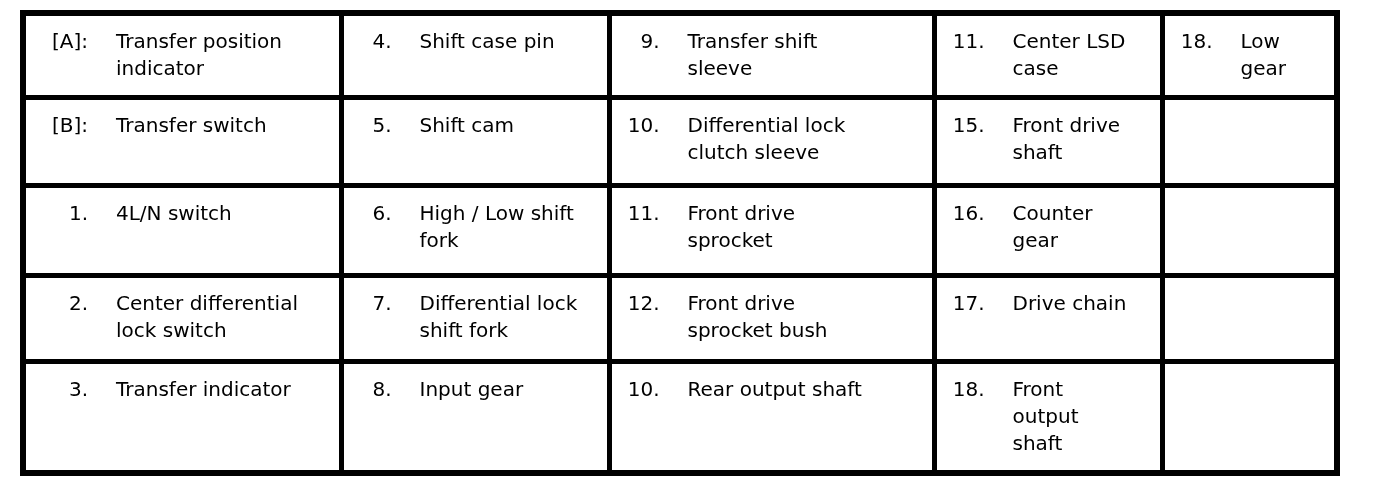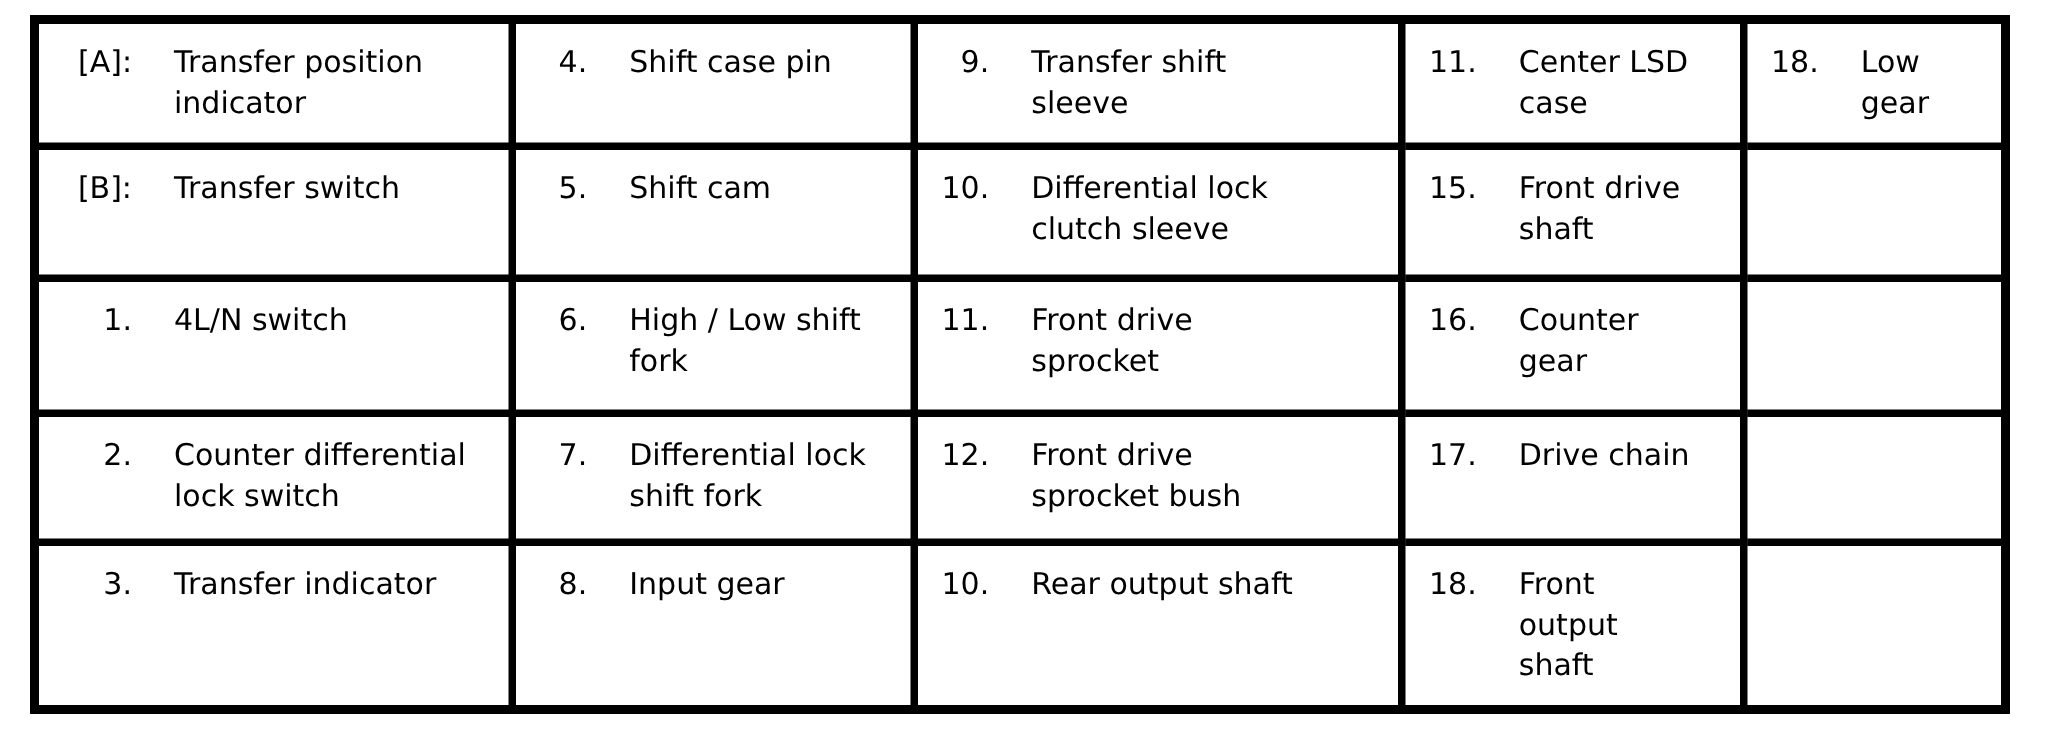--- a/index.html
+++ b/index.html
@@ -166,21 +166,21 @@
             <div class="cellflex">
               <span class="num"></span>
               <span class="txt"></span>
             </div>
           </td>
       </tr>
       <tr class="r4">
         <td class="cell c1">
             <div class="cellflex">
               <span class="num">2.</span>
-              <span class="txt">Counter differential
+              <span class="txt">Center differential
 lock switch</span>
             </div>
           </td>
         <td class="cell c2">
             <div class="cellflex">
               <span class="num">7.</span>
               <span class="txt">Differential lock
 shift fork</span>
             </div>
           </td>

